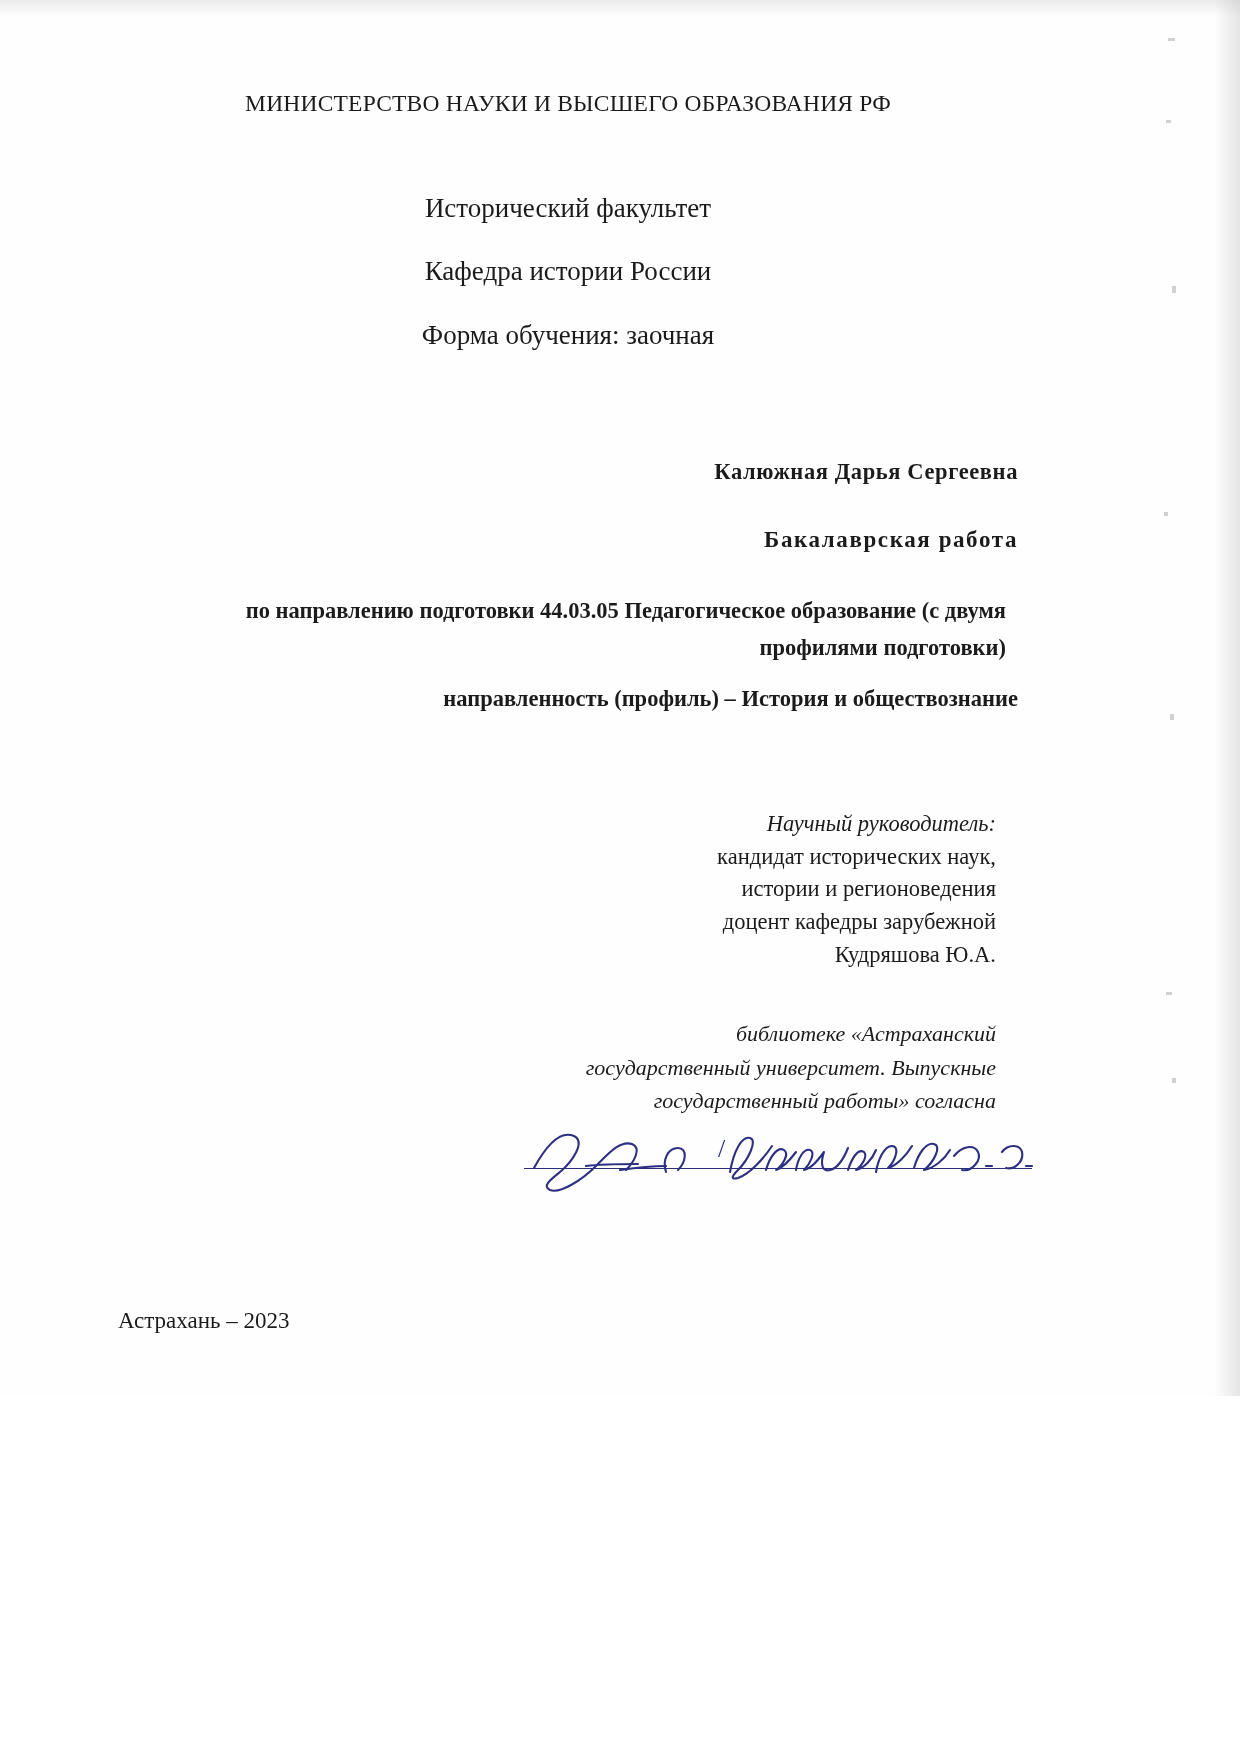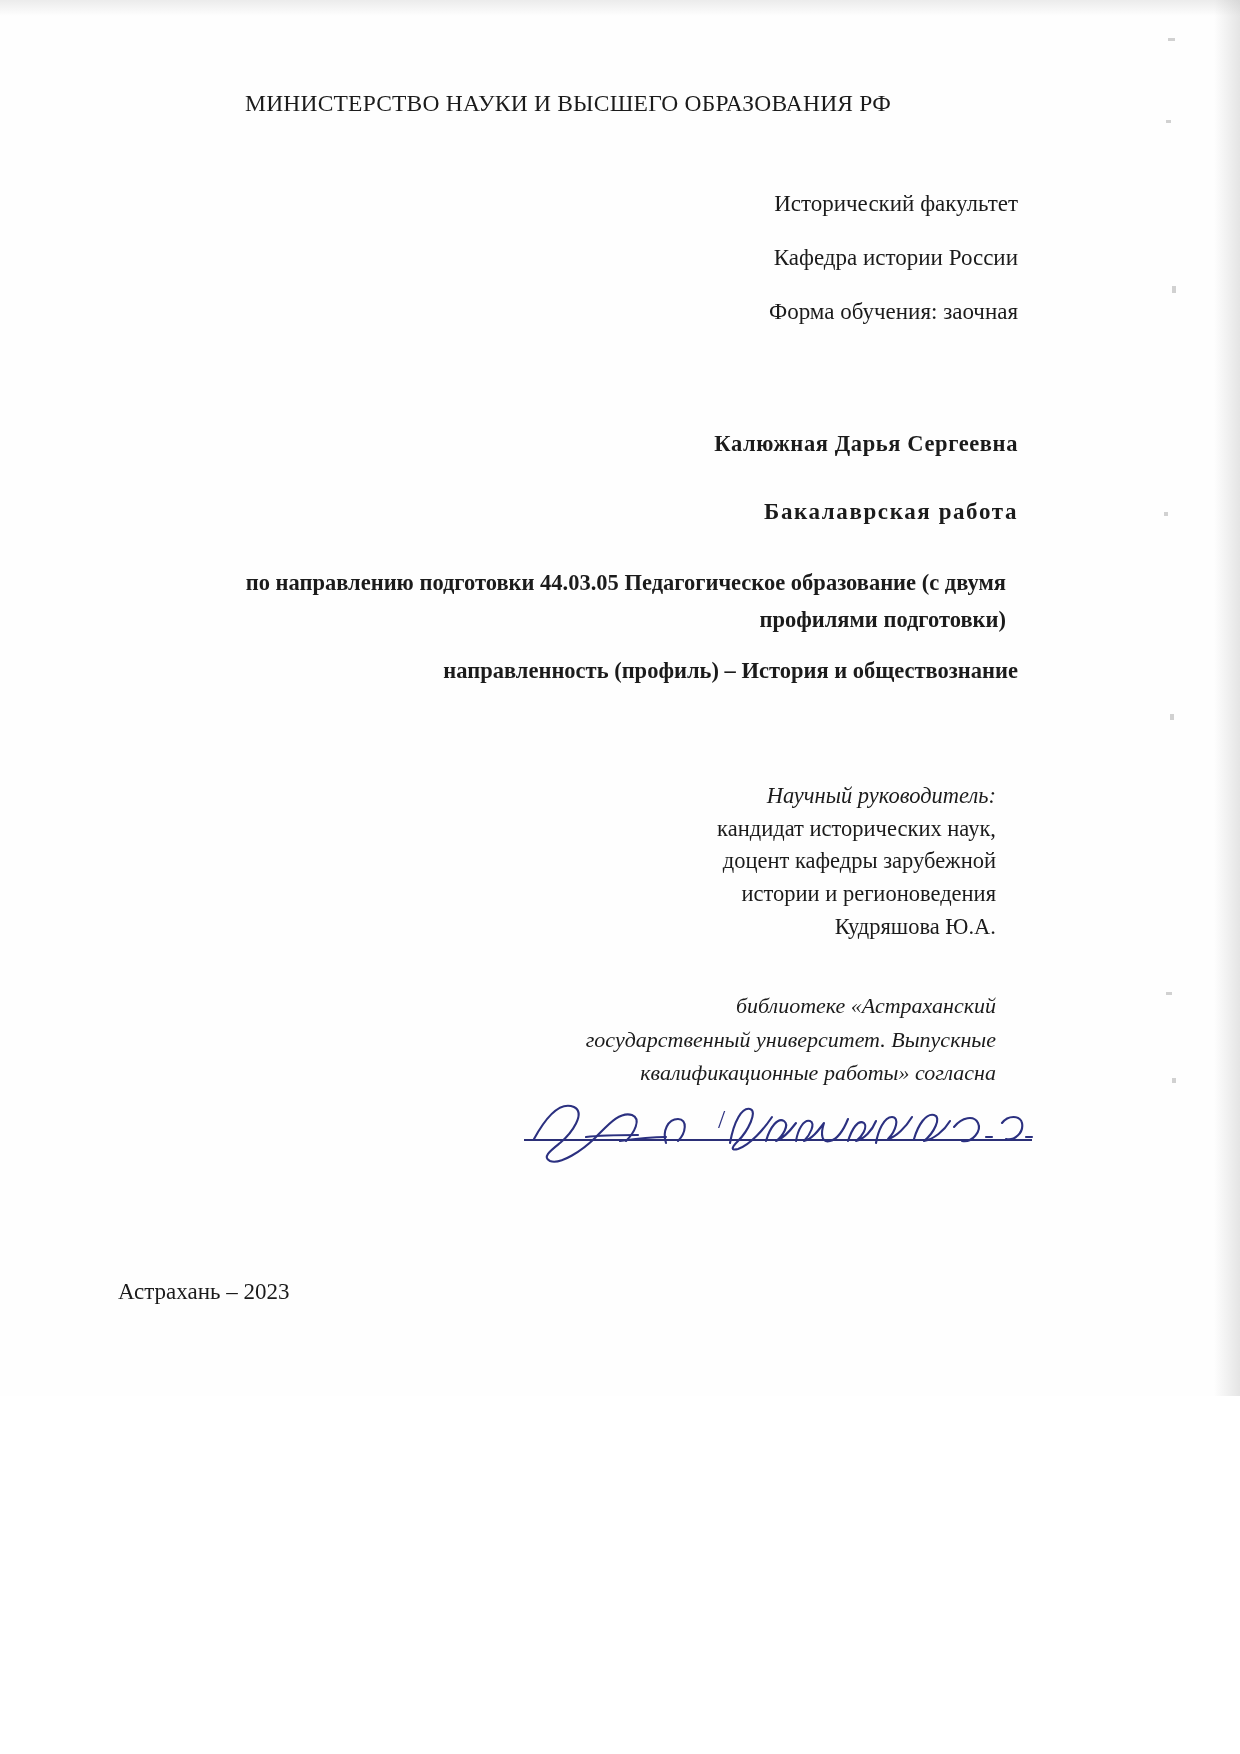--- a/index.html
+++ b/index.html
@@ -43,23 +43,23 @@
   .ministry {
     text-align: center;
     font-size: 23.5px;
     line-height: 1.32;
     letter-spacing: 0.2px;
   }
   .ministry div { white-space: nowrap; }
   .ministry .line2 { letter-spacing: 0px; }
 
   .faculty-block {
-    text-align: right;
+    text-align: center;
     margin-top: 58px;
-    font-size: 23px;
+    font-size: 27px;
     line-height: 2.35;
   }
   .title-block {
     text-align: right;
     margin-top: 92px;
     font-weight: bold;
   }
   .author {
     font-size: 22.5px;
     letter-spacing: 0.6px;
@@ -177,29 +177,29 @@
     <div class="title-block">
       <div class="author">Калюжная Дарья Сергеевна</div>
       <div class="work-kind">Бакалаврская работа</div>
       <div class="direction">по направлению подготовки 44.03.05 Педагогическое образование (с двумя профилями подготовки)</div>
       <div class="profile">направленность (профиль) – История и обществознание</div>
     </div>
 
     <div class="supervisor">
       <div class="italic">Научный руководитель:</div>
       <div>кандидат исторических наук,</div>
+      <div>истории и регионоведения</div>
       <div>доцент кафедры зарубежной</div>
-      <div>истории и регионоведения</div>
       <div>Кудряшова Ю.А.</div>
     </div>
 
     <div class="consent">
       <div>библиотеке «Астраханский</div>
       <div>государственный университет. Выпускные</div>
-      <div>квалификационные работы» согласна</div>
+      <div>государственный работы» согласна</div>
     </div>
 
     <div class="signature-area">
       <div class="sig-rule"></div>
       <div class="sig-slash">/</div>
       <svg class="sig-svg" width="520" height="78" viewBox="0 0 520 78">
         <g fill="none" stroke="#2b3080" stroke-width="2.1" stroke-linecap="round" stroke-linejoin="round">
           <path d="M18 52 C30 30, 44 14, 58 20 C70 26, 56 46, 44 56 C34 64, 26 70, 34 74 C44 78, 66 64, 80 50 C92 38, 104 24, 116 28 C126 32, 118 46, 110 54"></path>
           <path d="M104 54 C118 52, 134 50, 150 50"></path>
           <path d="M70 50 C86 48, 104 48, 122 48"></path>

